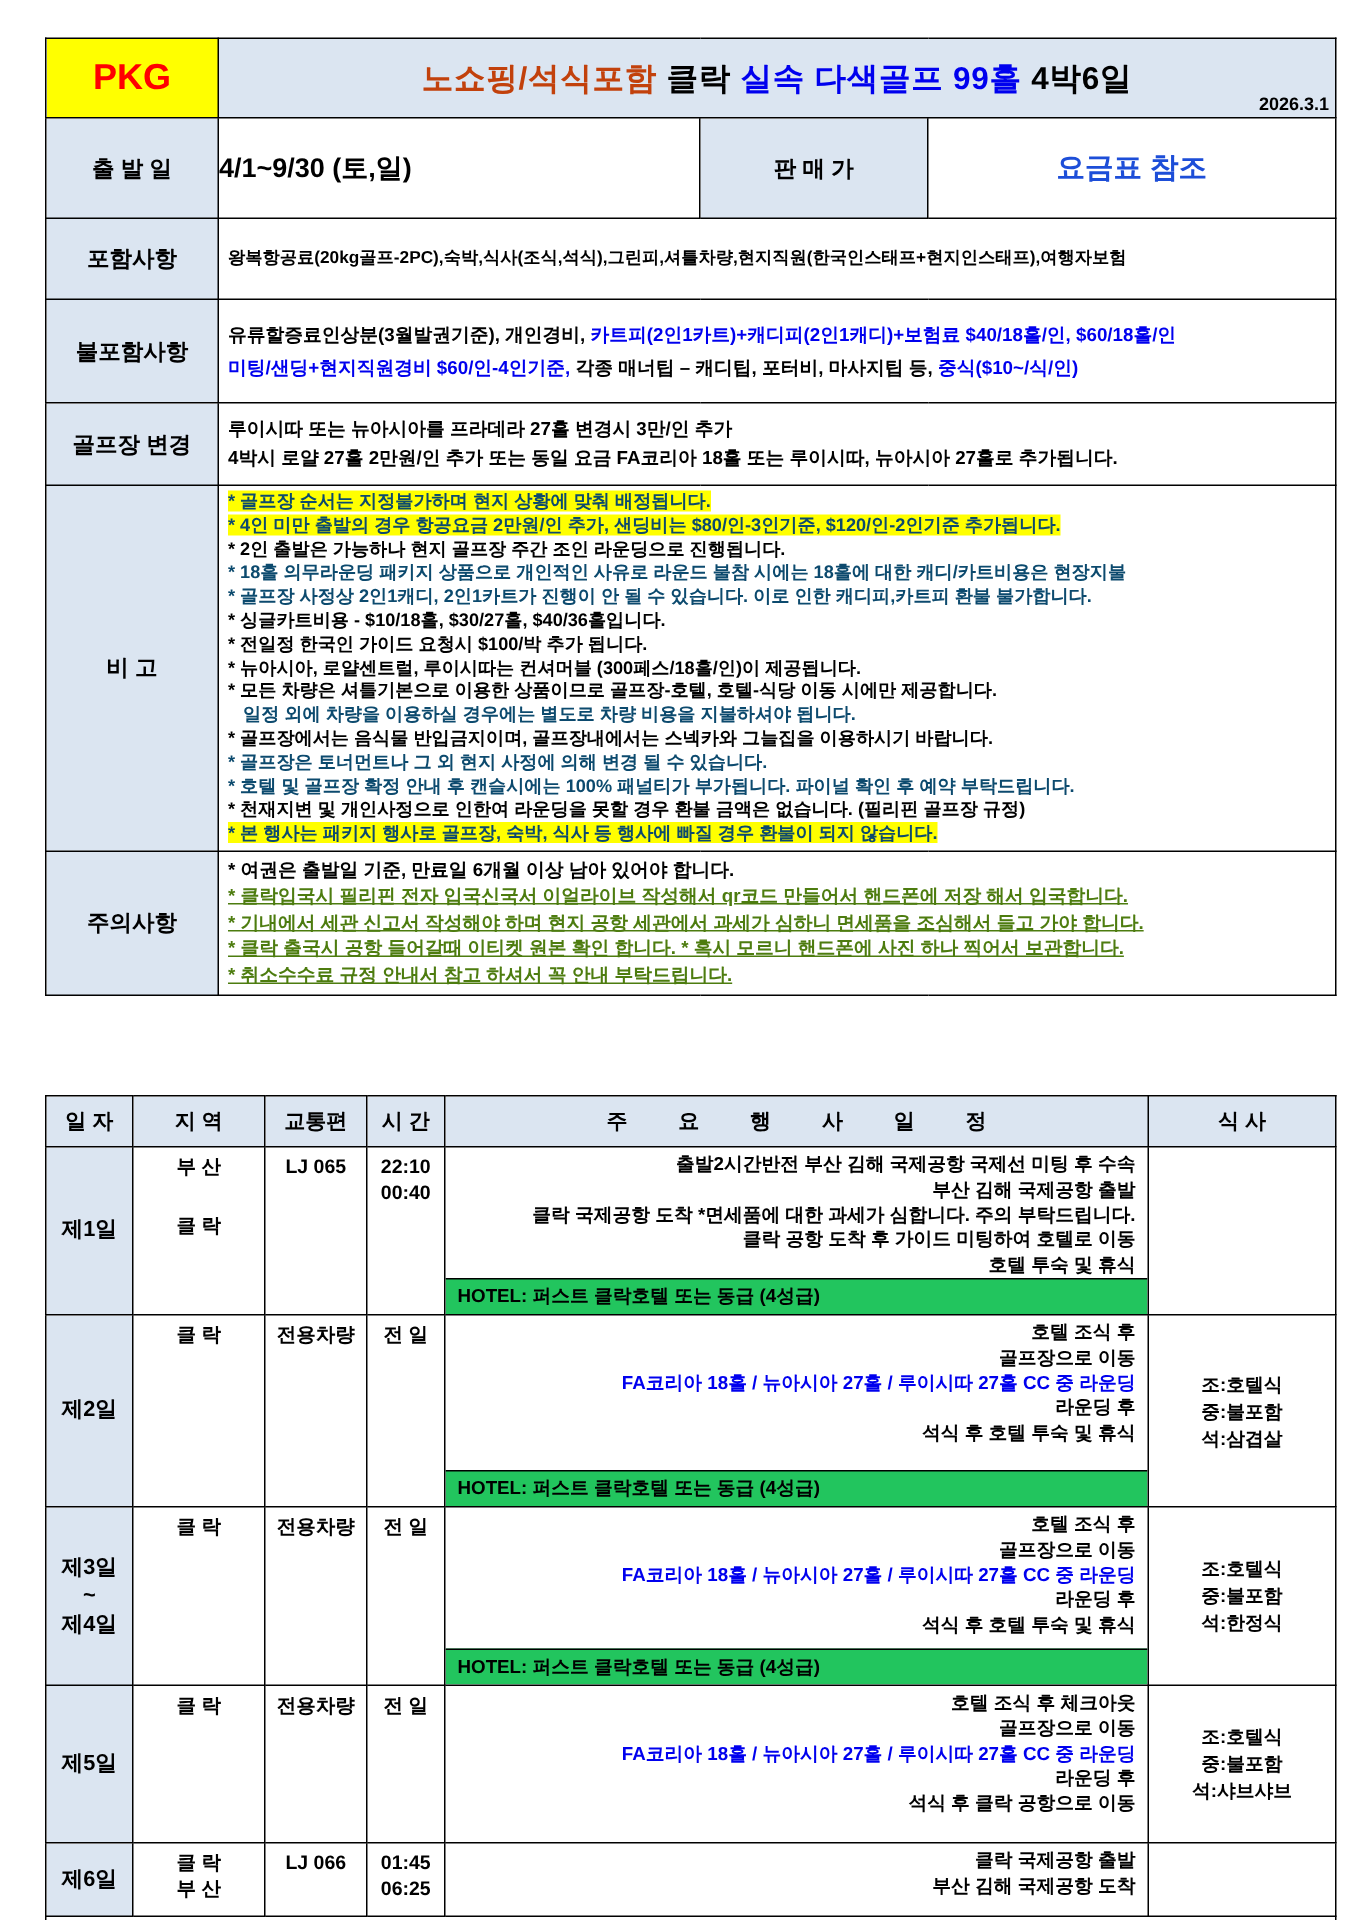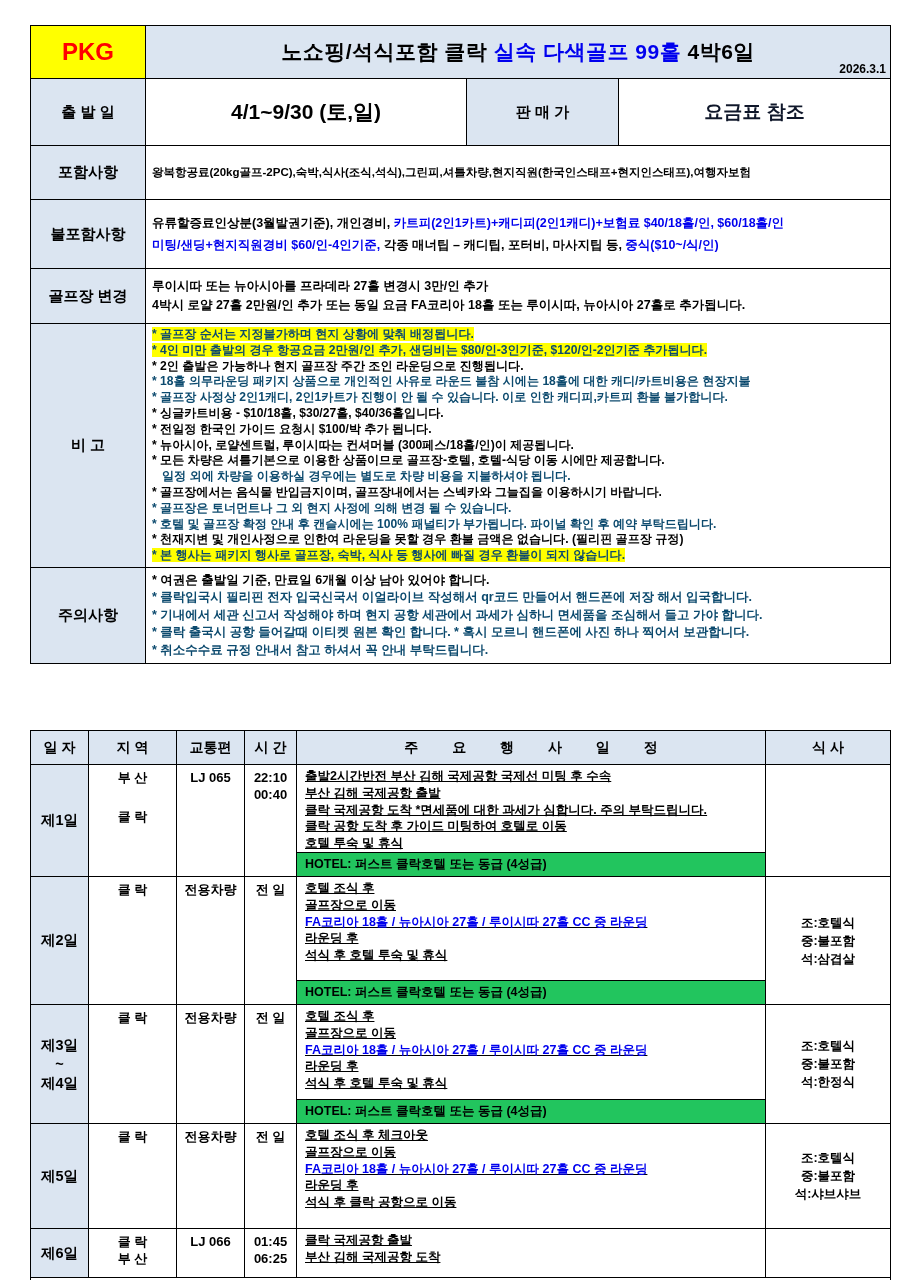--- a/index.html
+++ b/index.html
@@ -11,46 +11,46 @@
   table{border-collapse:collapse;table-layout:fixed;}
   td{border:1.5px solid #000;padding:0;overflow:hidden;vertical-align:middle;}
   .t1{position:absolute;left:30px;top:25px;width:860px;}
   .t2{position:absolute;left:30px;top:730px;width:860px;}
 
   
   .lab{background:#dbe5f1;text-align:center;font-size:15px;margin-top:44px;}
   .pkg{background:#ffff00;color:#ff0000;font-size:24px;text-align:center;}
   .titlecell{background:#dbe5f1;position:relative;text-align:center;}
   .title{font-size:21px;letter-spacing:0.5px;}
-  .title .red{color:#000000;}
+  .title .red{color:#c2410c;}
   .title .blue{color:#0000ee;}
   .datemark{position:absolute;right:4px;bottom:2px;font-size:12px;font-weight:bold;}
-  .bigval{text-align:center;font-size:21px;}
-  .blueval{text-align:center;font-size:19px;color:#0f172a;}
+  .bigval{text-align:left;font-size:18px;}
+  .blueval{text-align:center;font-size:19px;color:#1d4ed8;}
   .midval{text-align:center;font-size:15px;}
   .hl{background:#ffff00;}
   .longtext{font-size:11.5px;padding:19px 6px;line-height:15px;}
   .exc{font-size:12.5px;padding:2px 6px;line-height:22px;}
   .exc .blue{color:#0000ee;}
   .golf{font-size:12.5px;padding:6px 6px;line-height:19px;vertical-align:middle;}
   .rl{font-size:12.1px;line-height:15.8px;white-space:nowrap;}
   .rl.red{color:#0c4a6e;}
   .rl.ind{padding-left:10px;}
   .remarkbox{padding:3px 6px;}
   .notebox{padding:4px 6px;}
   .nl{font-size:12.5px;line-height:17.5px;white-space:nowrap;}
-  .nl.red{color:#0c4a6e;}
+  .nl.red{color:#4d7c0f;text-decoration:underline;}
 
   
   .ith td{background:#dbe5f1;text-align:center;font-size:14px;height:33px;}
   .schedhead{word-spacing:30px;}
   .c-day{background:#dbe5f1;text-align:center;font-size:14.5px;white-space:pre-line;line-height:19px;}
   .c-reg,.c-tr,.c-time{vertical-align:top;text-align:center;font-size:13px;padding-top:4px;line-height:17px;}
   .c-sched{vertical-align:top;padding:0;}
-  .sc{padding:3px 8px;font-size:12.5px;line-height:16.8px;text-align:left;text-decoration:underline;}
+  .sc{padding:3px 8px;font-size:12.5px;line-height:16.8px;text-align:right;}
   .sc .b{font-weight:bold;}
   .sc .bl{color:#0000ee;}
   .hotel{border-top:1.5px solid #000;background:#22c55e;font-size:12.5px;line-height:23px;padding-left:8px;text-align:left;}
   .c-meal{text-align:center;font-size:12.5px;line-height:18px;}
   .gap{margin-top:22px;}
   .h-d1 .sc{height:81px;}
   .h-d2 .sc{height:97px;}
   .h-d3 .sc{height:88px;}
   .h-d5 td{height:100px;}
   .h-d5 .sc{height:94px;}

